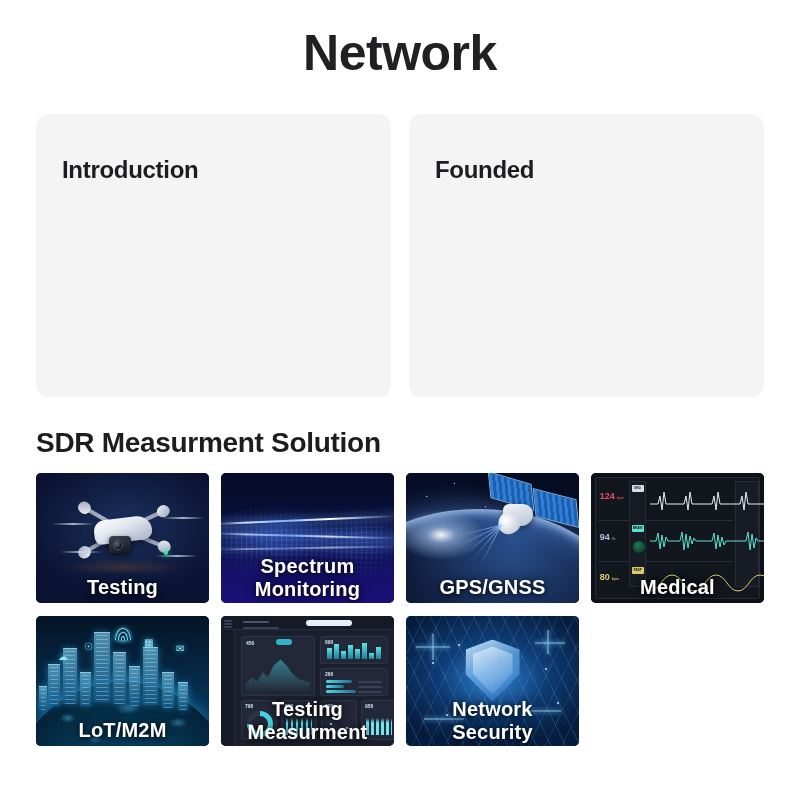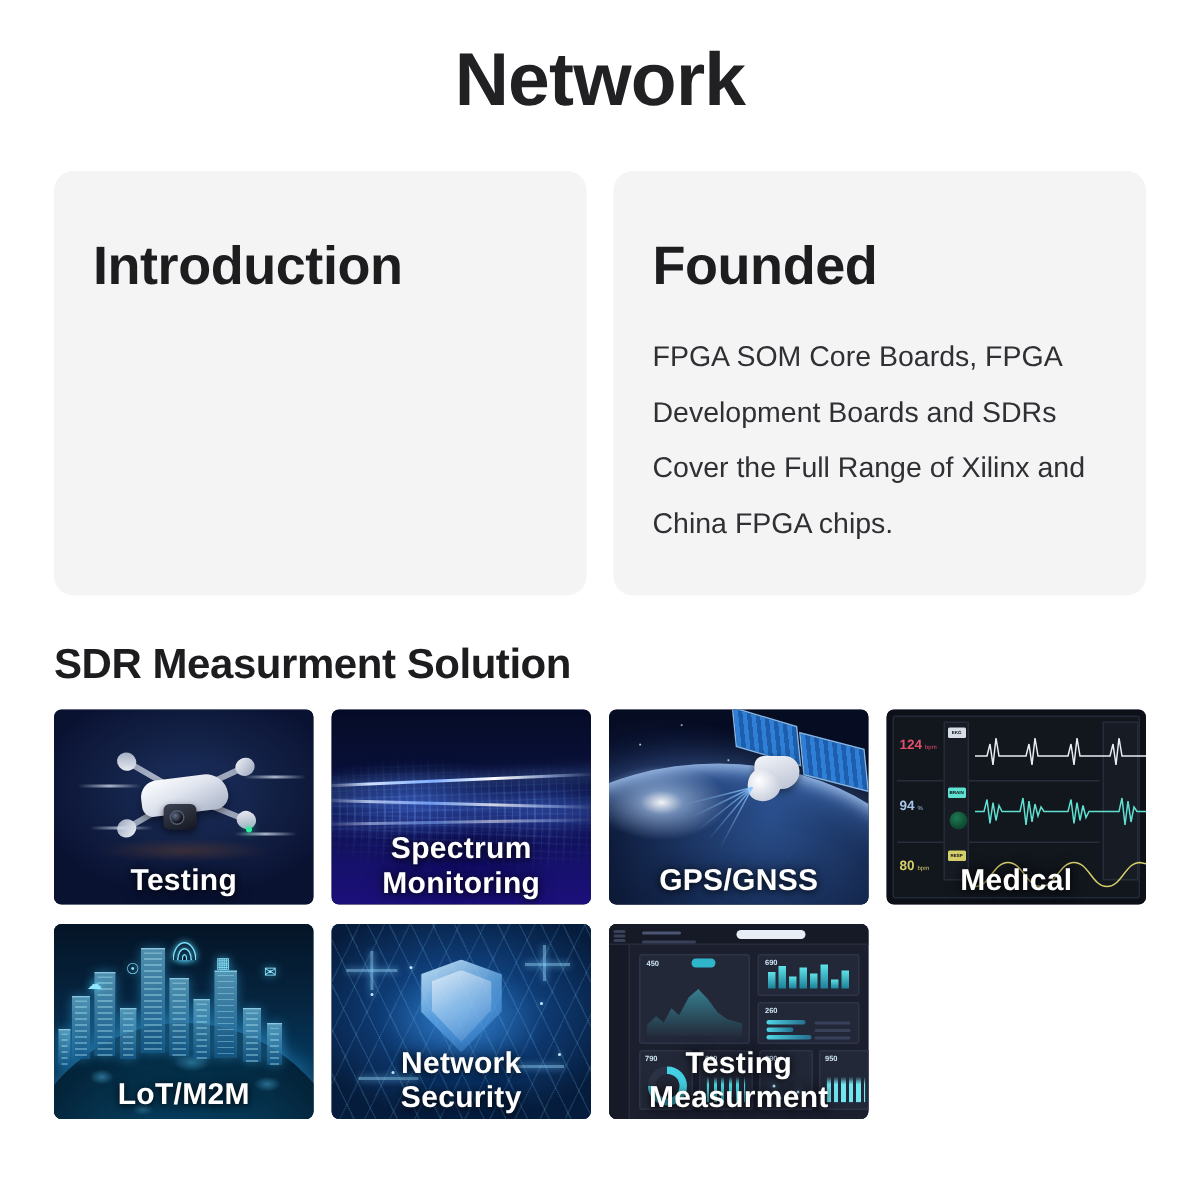--- a/index.html
+++ b/index.html
@@ -25,21 +25,21 @@
   
   .cards { display: flex; gap: 18px; margin-top: 33px; }
   .card {
     flex: 1 1 0;
     background: #f4f4f5;
     border-radius: 13px;
     height: 283px;
     padding: 42px 26px 0 26px;
   }
   .card-title {
-    font-size: 36px;
+    font-size: 24px;
     font-weight: bold;
     color: #1d1d20;
     letter-spacing: -0.3px;
   }
   .card-body {
     margin-top: 22px;
     font-size: 19px;
     line-height: 37px;
     color: #303034;
   }
@@ -443,21 +443,20 @@
   <h1 class="page-title">Network</h1>
 
   <div class="cards">
 
     <div class="card">
       <div class="card-title">Introduction</div>
     </div>
 
     <div class="card">
       <div class="card-title">Founded</div>
-      <div class="card-body">FPGA SOM Core Boards, FPGA Development Boards and SDRs Cover the Full Range of Xilinx and China FPGA chips.</div>
     </div>
 
   </div>
 
   <h2 class="section-title">SDR Measurment Solution</h2>
 
   <div class="grid">
 
     <div class="tile">
       <div class="art art-drones">
@@ -565,20 +564,82 @@
           <i style="width:16px;height:12px;margin-left:-8px;bottom:0;"></i>
           <i style="width:10px;height:8px;margin-left:-5px;bottom:0;"></i>
           <i style="width:4px;height:4px;margin-left:-2px;bottom:0;"></i>
         </div>
         <div class="iot-ico" style="left:22px; top:36px;">☁</div>
         <div class="iot-ico" style="left:48px; top:26px;">☉</div>
         <div class="iot-ico" style="left:108px; top:22px;">▦</div>
         <div class="iot-ico" style="left:140px; top:28px;">✉</div>
       </div>
       <div class="tile-label">LoT/M2M</div>
+    </div>
+
+    <div class="tile">
+      <div class="art art-testing">
+        <div class="tst-top"></div>
+        <div class="tst-side"></div>
+        <div class="tst-txt" style="left:22px; top:5px; width:26px; background:#4a5572;"></div>
+        <div class="tst-pill" style="right:42px; top:4px; width:46px; background:#e7eef6;"></div>
+        <div class="tst-txt" style="left:3px; top:4px; width:8px;"></div>
+        <div class="tst-txt" style="left:3px; top:7px; width:8px;"></div>
+        <div class="tst-txt" style="left:3px; top:10px; width:8px;"></div>
+        <div class="tst-txt" style="left:22px; top:11px; width:36px; background:#2f3purple;"></div>
+
+        <div class="tst-card" style="left:20px; top:20px; width:74px; height:60px;">
+          <div class="tst-num" style="left:4px; top:3px;">450</div>
+          <div class="tst-pill" style="right:22px; top:2px; width:16px;"></div>
+          <div class="tst-area"></div>
+        </div>
+
+        <div class="tst-card" style="left:99px; top:20px; width:68px; height:28px;">
+          <div class="tst-num" style="left:4px; top:2px;">690</div>
+          <div class="tst-bar" style="left:6px;  height:11px;"></div>
+          <div class="tst-bar" style="left:13px; height:15px;"></div>
+          <div class="tst-bar" style="left:20px; height:8px;"></div>
+          <div class="tst-bar" style="left:27px; height:14px;"></div>
+          <div class="tst-bar" style="left:34px; height:10px;"></div>
+          <div class="tst-bar" style="left:41px; height:16px;"></div>
+          <div class="tst-bar" style="left:48px; height:6px;"></div>
+          <div class="tst-bar" style="left:55px; height:12px;"></div>
+        </div>
+
+        <div class="tst-card" style="left:99px; top:52px; width:68px; height:28px;">
+          <div class="tst-num" style="left:4px; top:2px;">260</div>
+          <div class="tst-line" style="left:5px; top:11px; width:26px;"></div>
+          <div class="tst-line" style="left:5px; top:16px; width:18px;"></div>
+          <div class="tst-line" style="left:5px; top:21px; width:30px;"></div>
+          <div class="tst-txt" style="right:5px; top:12px; width:24px;"></div>
+          <div class="tst-txt" style="right:5px; top:17px; width:24px;"></div>
+          <div class="tst-txt" style="right:5px; top:22px; width:24px;"></div>
+        </div>
+
+        <div class="tst-card" style="left:20px; top:84px; width:36px; height:40px;">
+          <div class="tst-num" style="left:3px; top:2px;">790</div>
+          <div class="tst-donut" style="left:5px; top:10px;"></div>
+        </div>
+        <div class="tst-card" style="left:60px; top:84px; width:36px; height:40px;">
+          <div class="tst-num" style="left:3px; top:2px;">690</div>
+          <div class="tst-spark"></div>
+        </div>
+        <div class="tst-card" style="left:100px; top:84px; width:36px; height:40px;">
+          <div class="tst-num" style="left:3px; top:2px;">690</div>
+          <div class="net-dot" style="left:8px; top:22px;"></div>
+          <div class="net-dot" style="left:16px; top:16px;"></div>
+          <div class="net-dot" style="left:24px; top:26px;"></div>
+          <div class="net-dot" style="left:12px; top:30px;"></div>
+        </div>
+        <div class="tst-card" style="left:140px; top:84px; width:36px; height:40px;">
+          <div class="tst-num" style="left:3px; top:2px;">950</div>
+          <div class="tst-spark" style="background:repeating-linear-gradient(90deg,#6fe6f0 0 3px, transparent 3px 5px);"></div>
+        </div>
+      </div>
+      <div class="tile-label two-line">Testing Measurment</div>
     </div>
 
     <div class="tile">
       <div class="art art-net">
         <div class="net-grid"></div>
         <div class="net-chipline" style="left:10px; top:30px; width:34px; height:2px;"></div>
         <div class="net-chipline" style="left:26px; top:18px; width:2px; height:26px;"></div>
         <div class="net-chipline" style="right:14px; top:26px; width:30px; height:2px;"></div>
         <div class="net-chipline" style="right:30px; top:14px; width:2px; height:24px;"></div>
         <div class="net-chipline" style="left:18px; bottom:26px; width:40px; height:2px;"></div>
@@ -588,76 +649,14 @@
         <div class="net-shield-in"></div>
         <div class="net-dot" style="left:26px; top:46px;"></div>
         <div class="net-dot" style="left:52px; top:28px;"></div>
         <div class="net-dot" style="right:32px; top:52px;"></div>
         <div class="net-dot" style="right:20px; bottom:42px;"></div>
         <div class="net-dot" style="left:40px; bottom:30px;"></div>
       </div>
       <div class="tile-label two-line">Network Security</div>
     </div>
 
-    <div class="tile">
-      <div class="art art-testing">
-        <div class="tst-top"></div>
-        <div class="tst-side"></div>
-        <div class="tst-txt" style="left:22px; top:5px; width:26px; background:#4a5572;"></div>
-        <div class="tst-pill" style="right:42px; top:4px; width:46px; background:#e7eef6;"></div>
-        <div class="tst-txt" style="left:3px; top:4px; width:8px;"></div>
-        <div class="tst-txt" style="left:3px; top:7px; width:8px;"></div>
-        <div class="tst-txt" style="left:3px; top:10px; width:8px;"></div>
-        <div class="tst-txt" style="left:22px; top:11px; width:36px; background:#2f3purple;"></div>
-
-        <div class="tst-card" style="left:20px; top:20px; width:74px; height:60px;">
-          <div class="tst-num" style="left:4px; top:3px;">450</div>
-          <div class="tst-pill" style="right:22px; top:2px; width:16px;"></div>
-          <div class="tst-area"></div>
-        </div>
-
-        <div class="tst-card" style="left:99px; top:20px; width:68px; height:28px;">
-          <div class="tst-num" style="left:4px; top:2px;">690</div>
-          <div class="tst-bar" style="left:6px;  height:11px;"></div>
-          <div class="tst-bar" style="left:13px; height:15px;"></div>
-          <div class="tst-bar" style="left:20px; height:8px;"></div>
-          <div class="tst-bar" style="left:27px; height:14px;"></div>
-          <div class="tst-bar" style="left:34px; height:10px;"></div>
-          <div class="tst-bar" style="left:41px; height:16px;"></div>
-          <div class="tst-bar" style="left:48px; height:6px;"></div>
-          <div class="tst-bar" style="left:55px; height:12px;"></div>
-        </div>
-
-        <div class="tst-card" style="left:99px; top:52px; width:68px; height:28px;">
-          <div class="tst-num" style="left:4px; top:2px;">260</div>
-          <div class="tst-line" style="left:5px; top:11px; width:26px;"></div>
-          <div class="tst-line" style="left:5px; top:16px; width:18px;"></div>
-          <div class="tst-line" style="left:5px; top:21px; width:30px;"></div>
-          <div class="tst-txt" style="right:5px; top:12px; width:24px;"></div>
-          <div class="tst-txt" style="right:5px; top:17px; width:24px;"></div>
-          <div class="tst-txt" style="right:5px; top:22px; width:24px;"></div>
-        </div>
-
-        <div class="tst-card" style="left:20px; top:84px; width:36px; height:40px;">
-          <div class="tst-num" style="left:3px; top:2px;">790</div>
-          <div class="tst-donut" style="left:5px; top:10px;"></div>
-        </div>
-        <div class="tst-card" style="left:60px; top:84px; width:36px; height:40px;">
-          <div class="tst-num" style="left:3px; top:2px;">690</div>
-          <div class="tst-spark"></div>
-        </div>
-        <div class="tst-card" style="left:100px; top:84px; width:36px; height:40px;">
-          <div class="tst-num" style="left:3px; top:2px;">690</div>
-          <div class="net-dot" style="left:8px; top:22px;"></div>
-          <div class="net-dot" style="left:16px; top:16px;"></div>
-          <div class="net-dot" style="left:24px; top:26px;"></div>
-          <div class="net-dot" style="left:12px; top:30px;"></div>
-        </div>
-        <div class="tst-card" style="left:140px; top:84px; width:36px; height:40px;">
-          <div class="tst-num" style="left:3px; top:2px;">950</div>
-          <div class="tst-spark" style="background:repeating-linear-gradient(90deg,#6fe6f0 0 3px, transparent 3px 5px);"></div>
-        </div>
-      </div>
-      <div class="tile-label two-line">Testing Measurment</div>
-    </div>
-
   </div>
 </div>
 
 </body></html>

